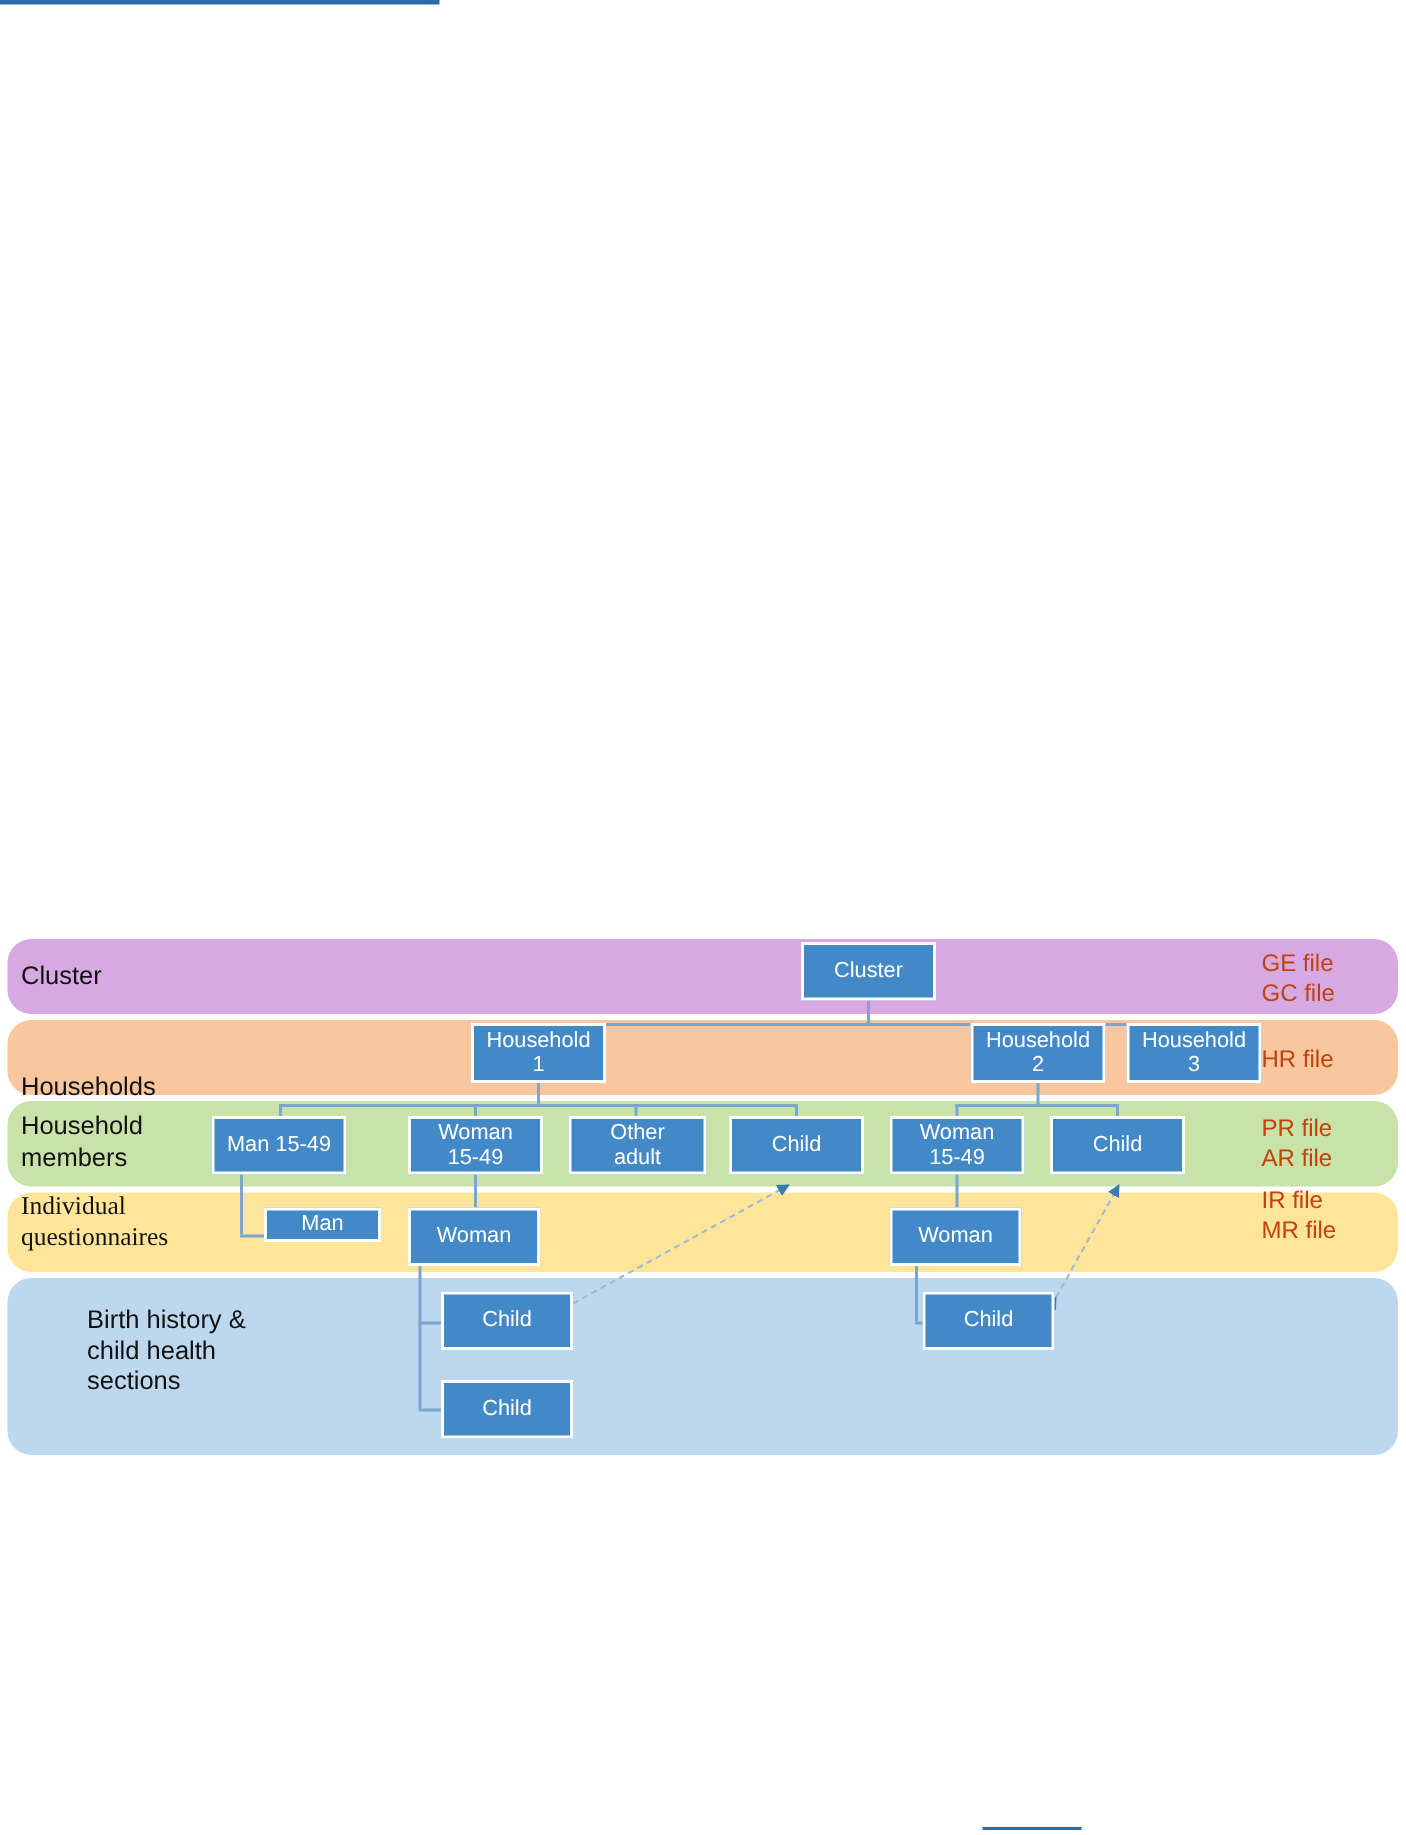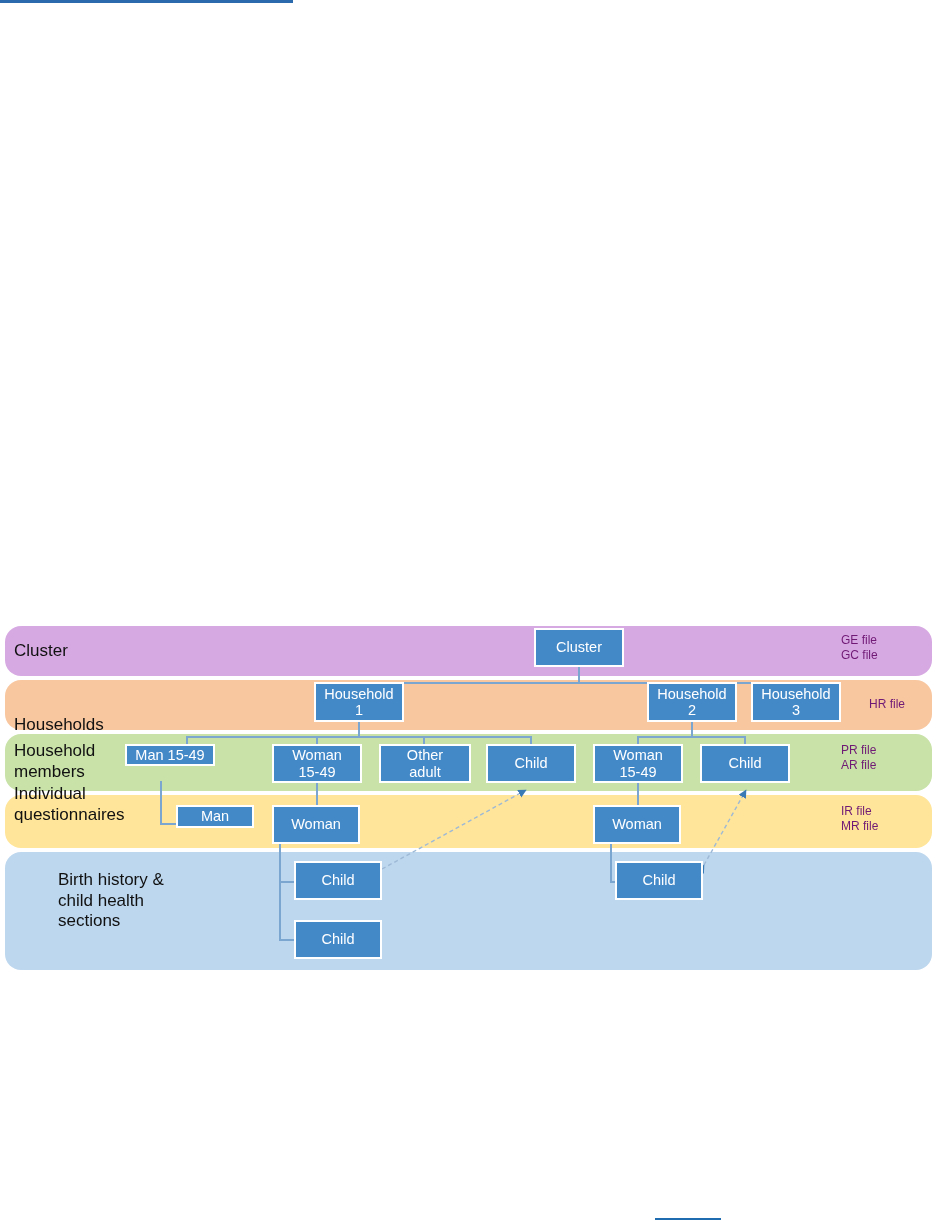--- a/index.html
+++ b/index.html
@@ -49,22 +49,22 @@
     position: absolute;
     left: 14px;
     font-size: 17px;
     color: #111111;
     line-height: 1.22;
     white-space: pre-line;
   }
   .band-files {
     position: absolute;
     right: 12px;
-    font-size: 12px;
-    color: #701a75;
+    font-size: 16px;
+    color: #c2410c;
     line-height: 1.22;
     text-align: left;
     white-space: pre-line;
     width: 84px;
   }
 
   .band-cluster      { top: 6px;   height: 50px;  background: #d7a9e3; }
   .band-households   { top: 60px;  height: 50px;  background: #f8c7a0; }
   .band-members      { top: 114px; height: 57px;  background: #c8e2a8; }
   .band-individual   { top: 175px; height: 53px;  background: #ffe599; }
@@ -111,32 +111,32 @@
     <div class="band band-cluster"></div>
     <div class="band band-households"></div>
     <div class="band band-members"></div>
     <div class="band band-individual"></div>
     <div class="band band-birth"></div>
 
     <div class="band-label" style="top:21px;">Cluster</div>
     <div class="band-label" style="top:75px;margin-top:20px;">Households</div>
     <div class="band-label" style="top:121px;">Household
 members</div>
-    <div class="band-label" style="top:164px;">Individual
+    <div class="band-label" style="top:174px;font-family:Liberation Serif, serif;">Individual
 questionnaires</div>
     <div class="band-label" style="top:250px;margin-left:44px;">Birth history &amp;
 child health
 sections</div>
 
     <div class="band-files" style="top:13px;">GE file
 GC file</div>
-    <div class="band-files" style="top:77px;padding-left:28px;">HR file</div>
+    <div class="band-files" style="top:77px;">HR file</div>
     <div class="band-files" style="top:123px;">PR file
 AR file</div>
-    <div class="band-files" style="top:184px;">IR file
+    <div class="band-files" style="top:171px;">IR file
 MR file</div>
 
     <div class="conn v" style="left:578px; top:47px;  height:16px;"></div>
     <div class="conn h" style="left:358px; top:62px;  width:437px;"></div>
     <div class="conn v" style="left:358px; top:62px;  height:12px;"></div>
     <div class="conn v" style="left:691px; top:62px;  height:12px;"></div>
     <div class="conn v" style="left:795px; top:62px;  height:12px;"></div>
 
     <div class="conn v" style="left:358px; top:101px; height:15px;"></div>
     <div class="conn h" style="left:186px; top:116px; width:344px;"></div>
@@ -176,21 +176,21 @@
 
     <div class="node" style="left:534px; top:8px; width:90px; height:39px;">Cluster</div>
 
     <div class="node" style="left:314px; top:62px; width:90px; height:40px;">Household
 1</div>
     <div class="node" style="left:647px; top:62px; width:90px; height:40px;">Household
 2</div>
     <div class="node" style="left:751px; top:62px; width:90px; height:40px;">Household
 3</div>
 
-    <div class="node" style="left:125px; top:124px; width:90px; height:22px;">Man 15-49</div>
+    <div class="node" style="left:141px; top:124px; width:90px; height:39px;">Man 15-49</div>
     <div class="node" style="left:272px; top:124px; width:90px; height:39px;">Woman
 15-49</div>
     <div class="node" style="left:379px; top:124px; width:92px; height:39px;">Other
 adult</div>
     <div class="node" style="left:486px; top:124px; width:90px; height:39px;">Child</div>
     <div class="node" style="left:593px; top:124px; width:90px; height:39px;">Woman
 15-49</div>
     <div class="node" style="left:700px; top:124px; width:90px; height:39px;">Child</div>
 
     <div class="node" style="left:176px; top:185px; width:78px; height:23px;">Man</div>

